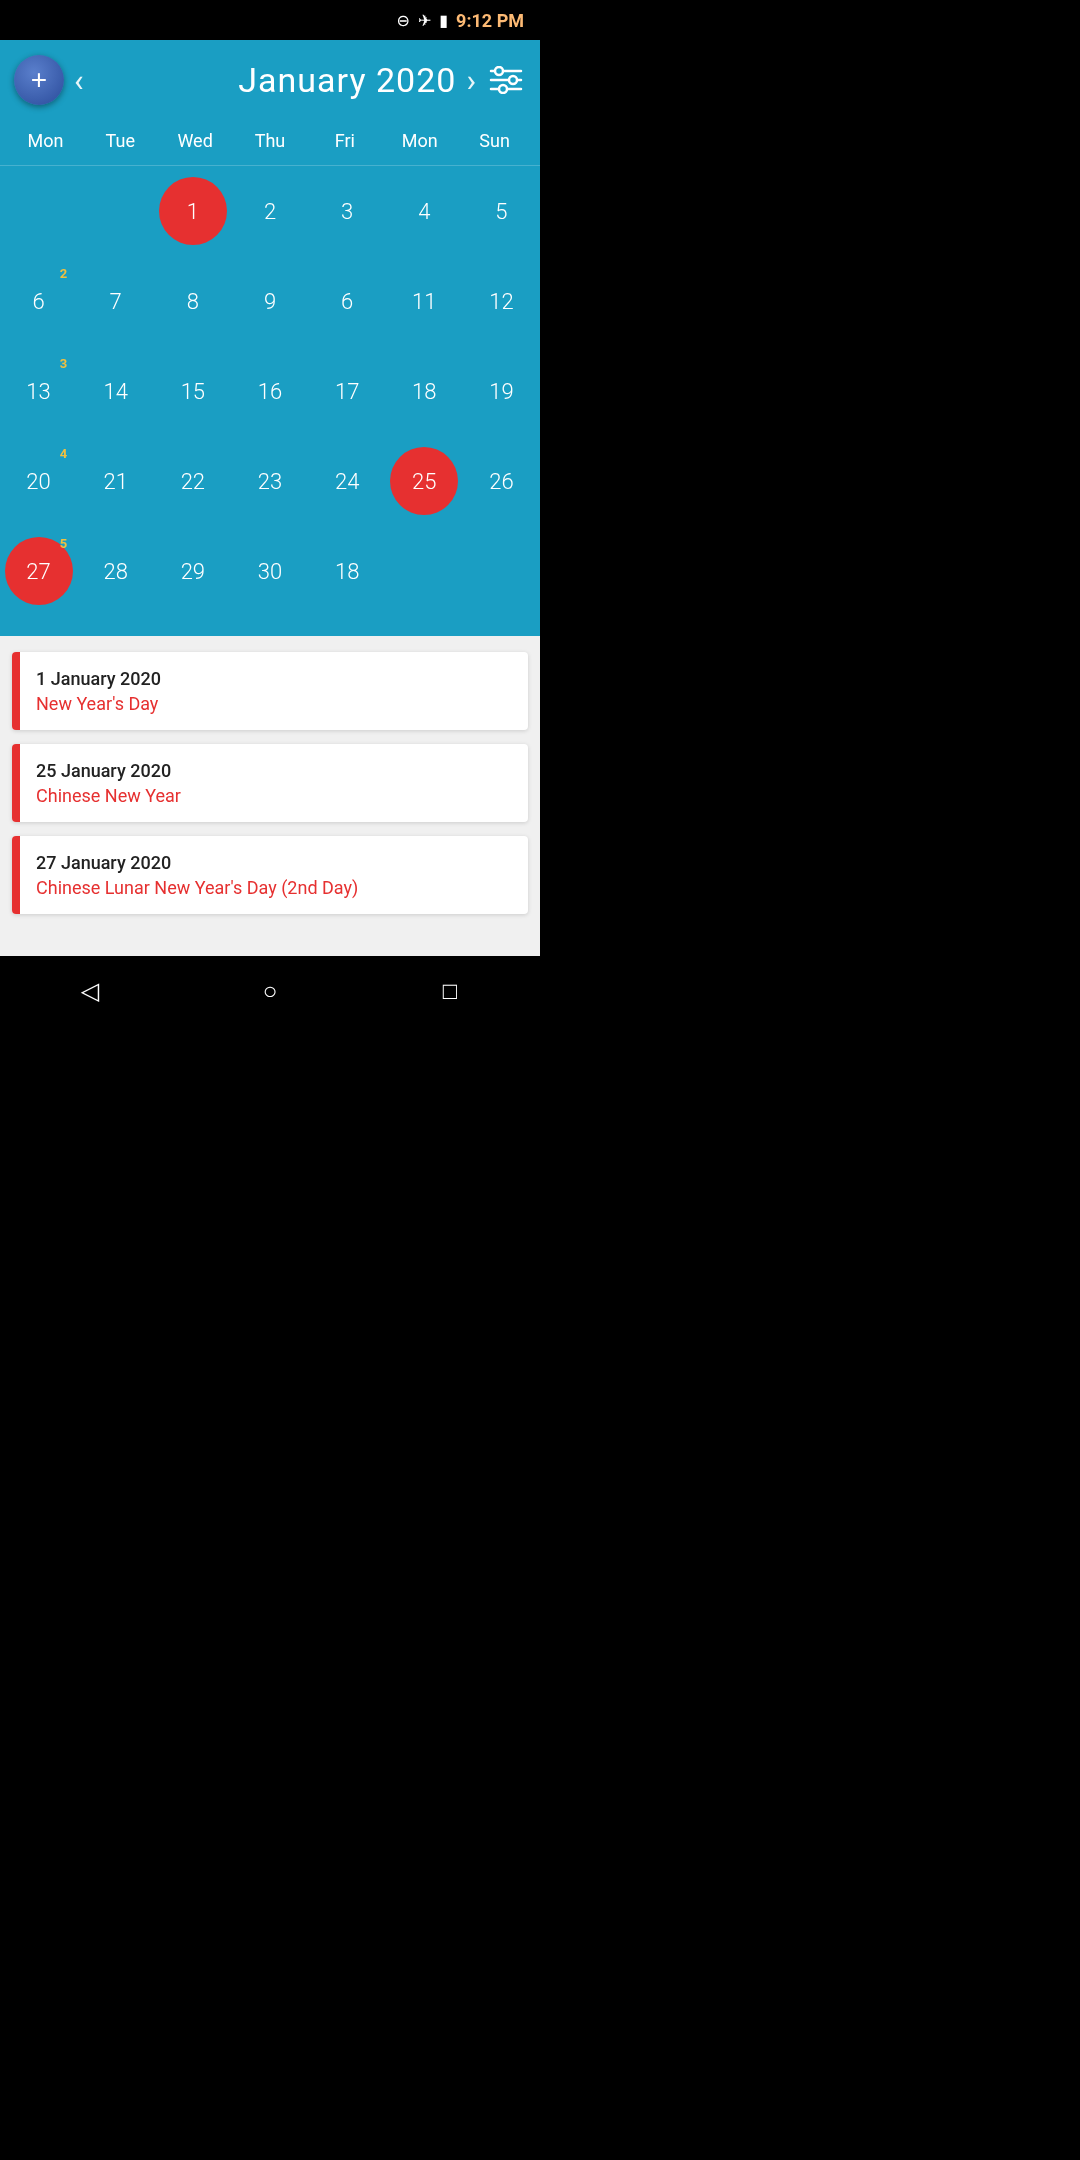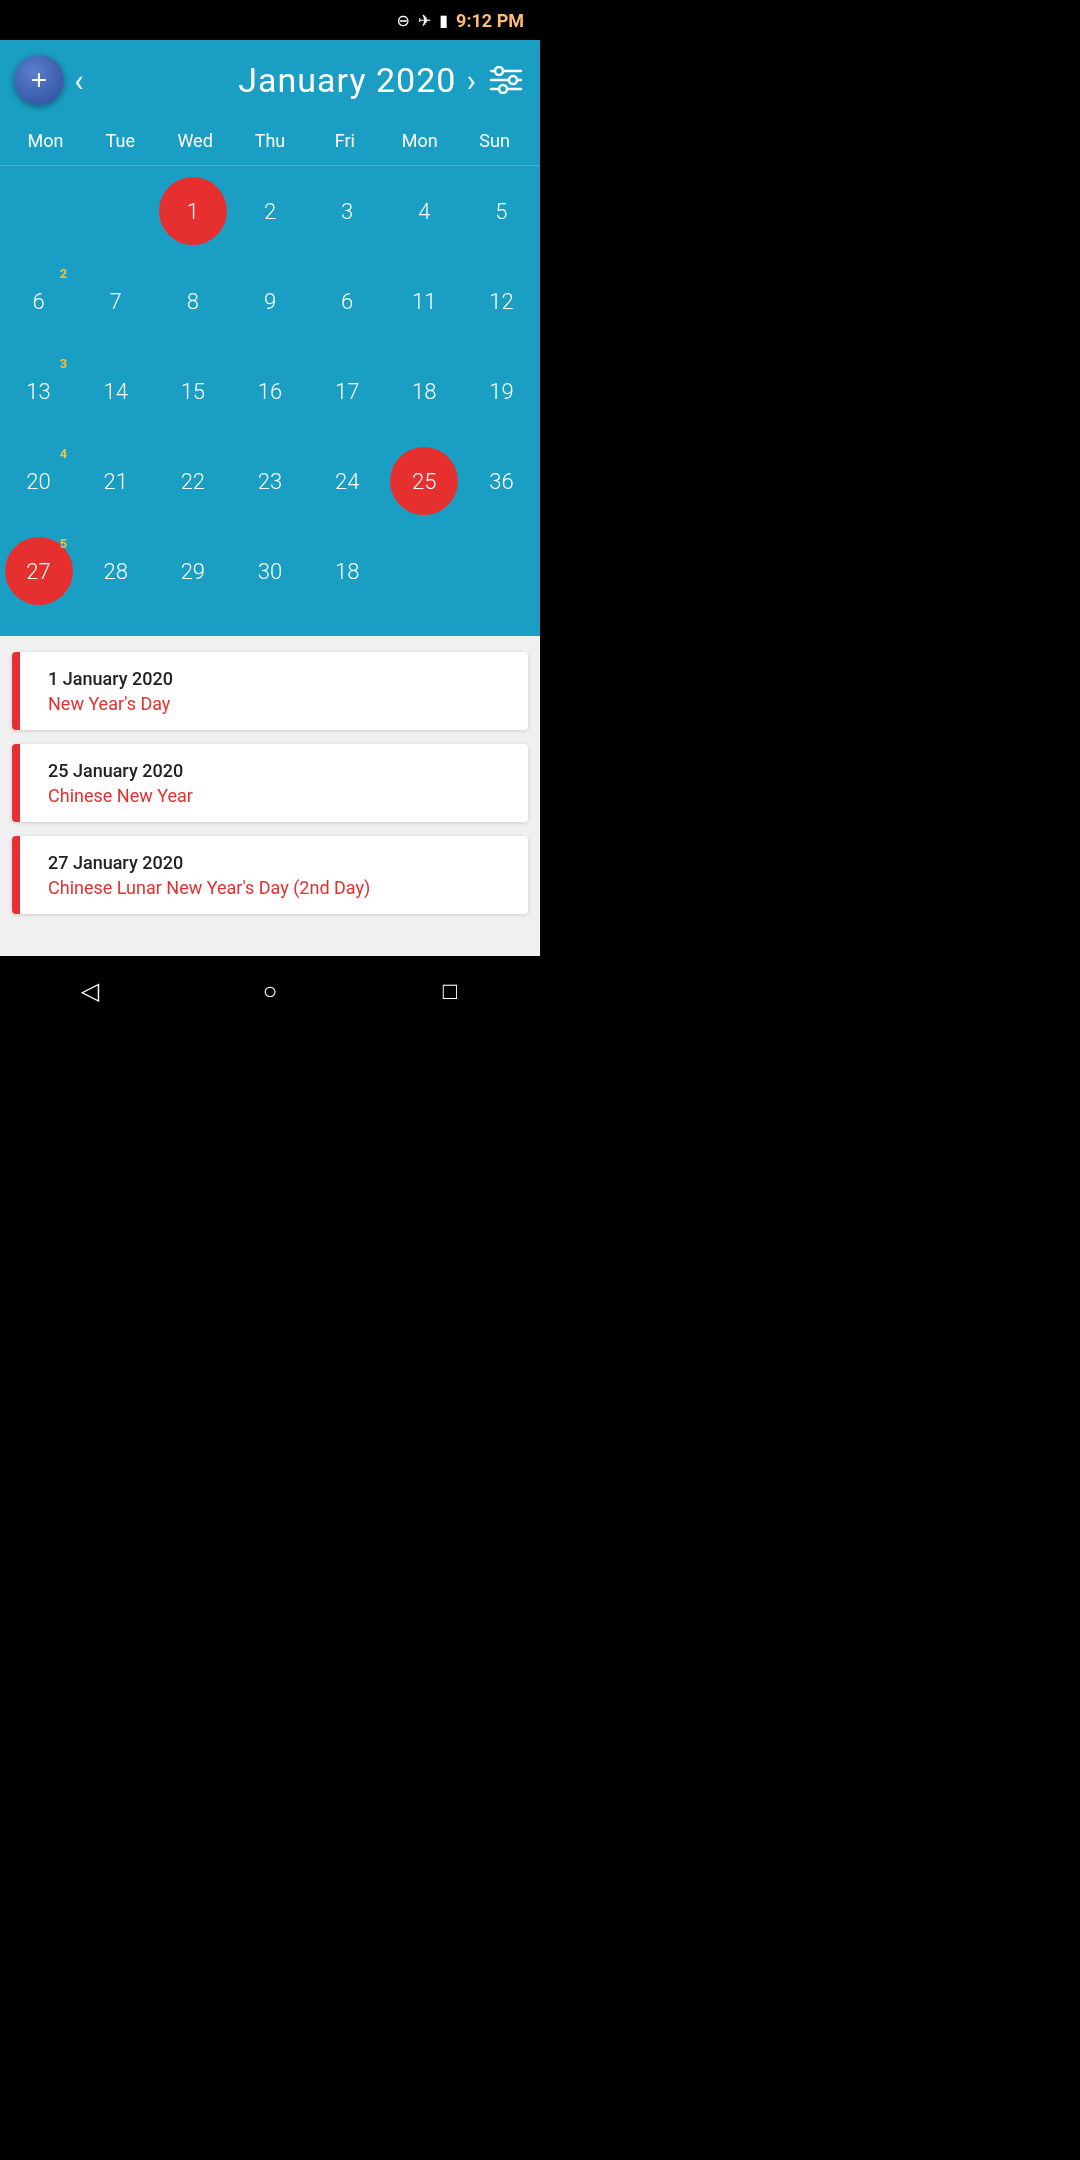--- a/index.html
+++ b/index.html
@@ -153,21 +153,21 @@
       display: flex;
       box-shadow: 0 1px 4px rgba(0,0,0,0.15);
       overflow: hidden;
     }
     .event-bar {
       width: 8px;
       background: #e63030;
       flex-shrink: 0;
     }
     .event-content {
-      padding: 16px 28px;
+      padding: 16px 16px;
     }
     .event-date {
       color: #222;
       font-size: 18px;
       font-weight: 500;
       margin-bottom: 4px;
     }
     .event-name {
       color: #e63030;
       font-size: 18px;
@@ -325,21 +325,21 @@
         <span class="day-number">23</span>
       </div>
       <div class="day-cell">
         <span class="day-number">24</span>
       </div>
       <div class="day-cell highlighted">
         <div class="day-circle"></div>
         <span class="day-number">25</span>
       </div>
       <div class="day-cell">
-        <span class="day-number">36</span>
+        <span class="day-number">26</span>
       </div>
       <div class="day-cell highlighted">
         <div class="day-circle"></div>
         <span class="day-number">27</span>
         <span class="week-number">5</span>
       </div>
       <div class="day-cell">
         <span class="day-number">28</span>
       </div>
       <div class="day-cell">

